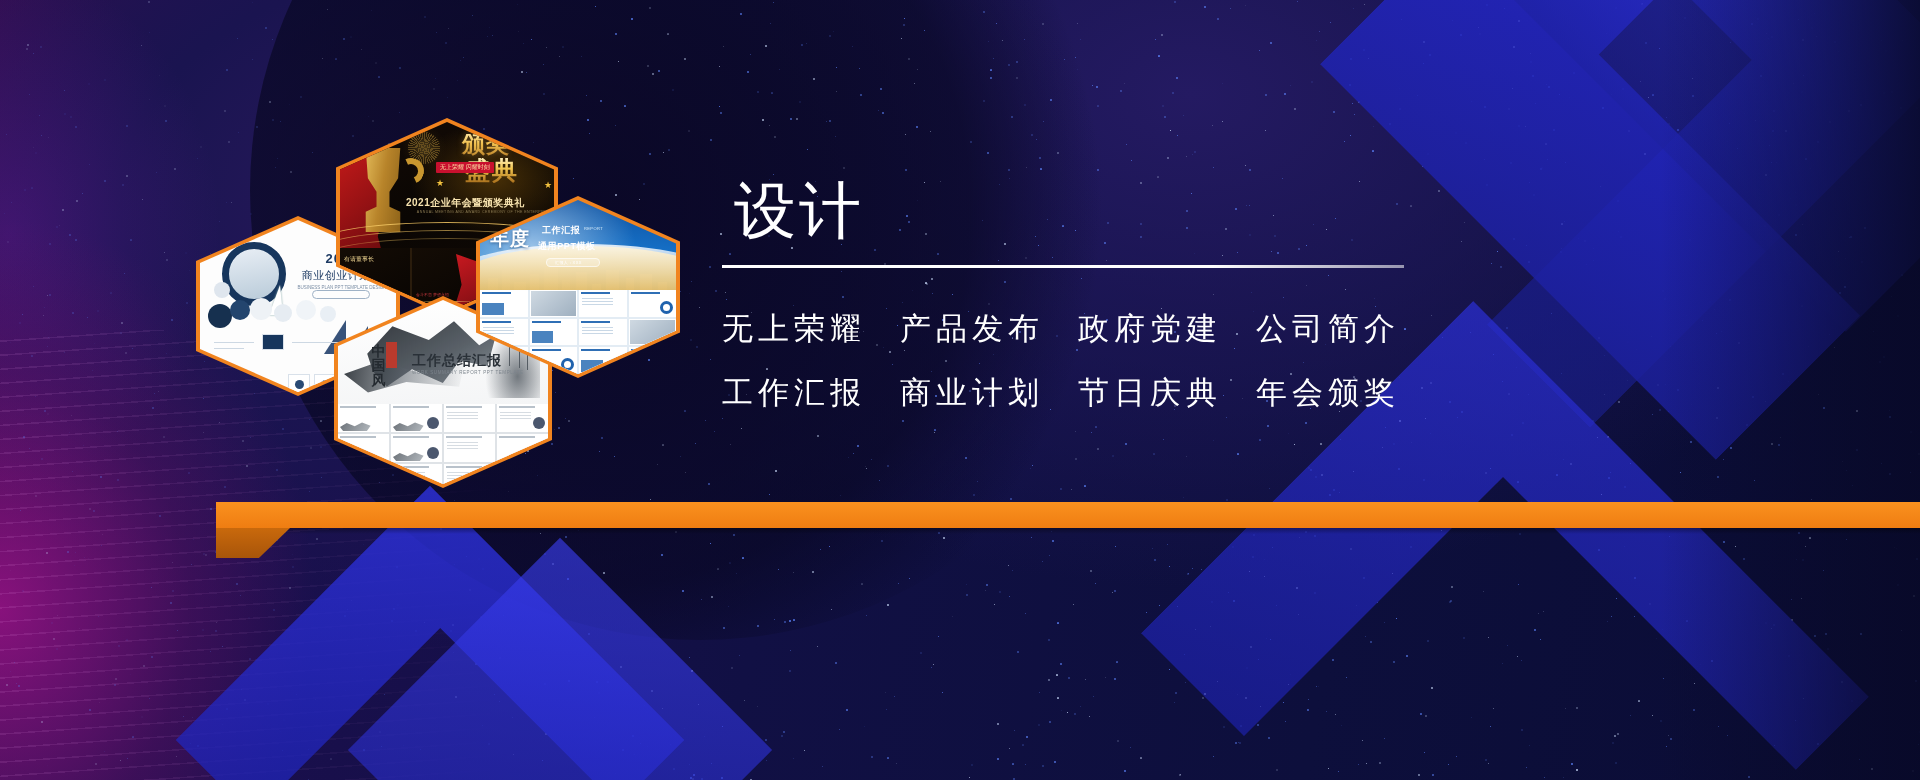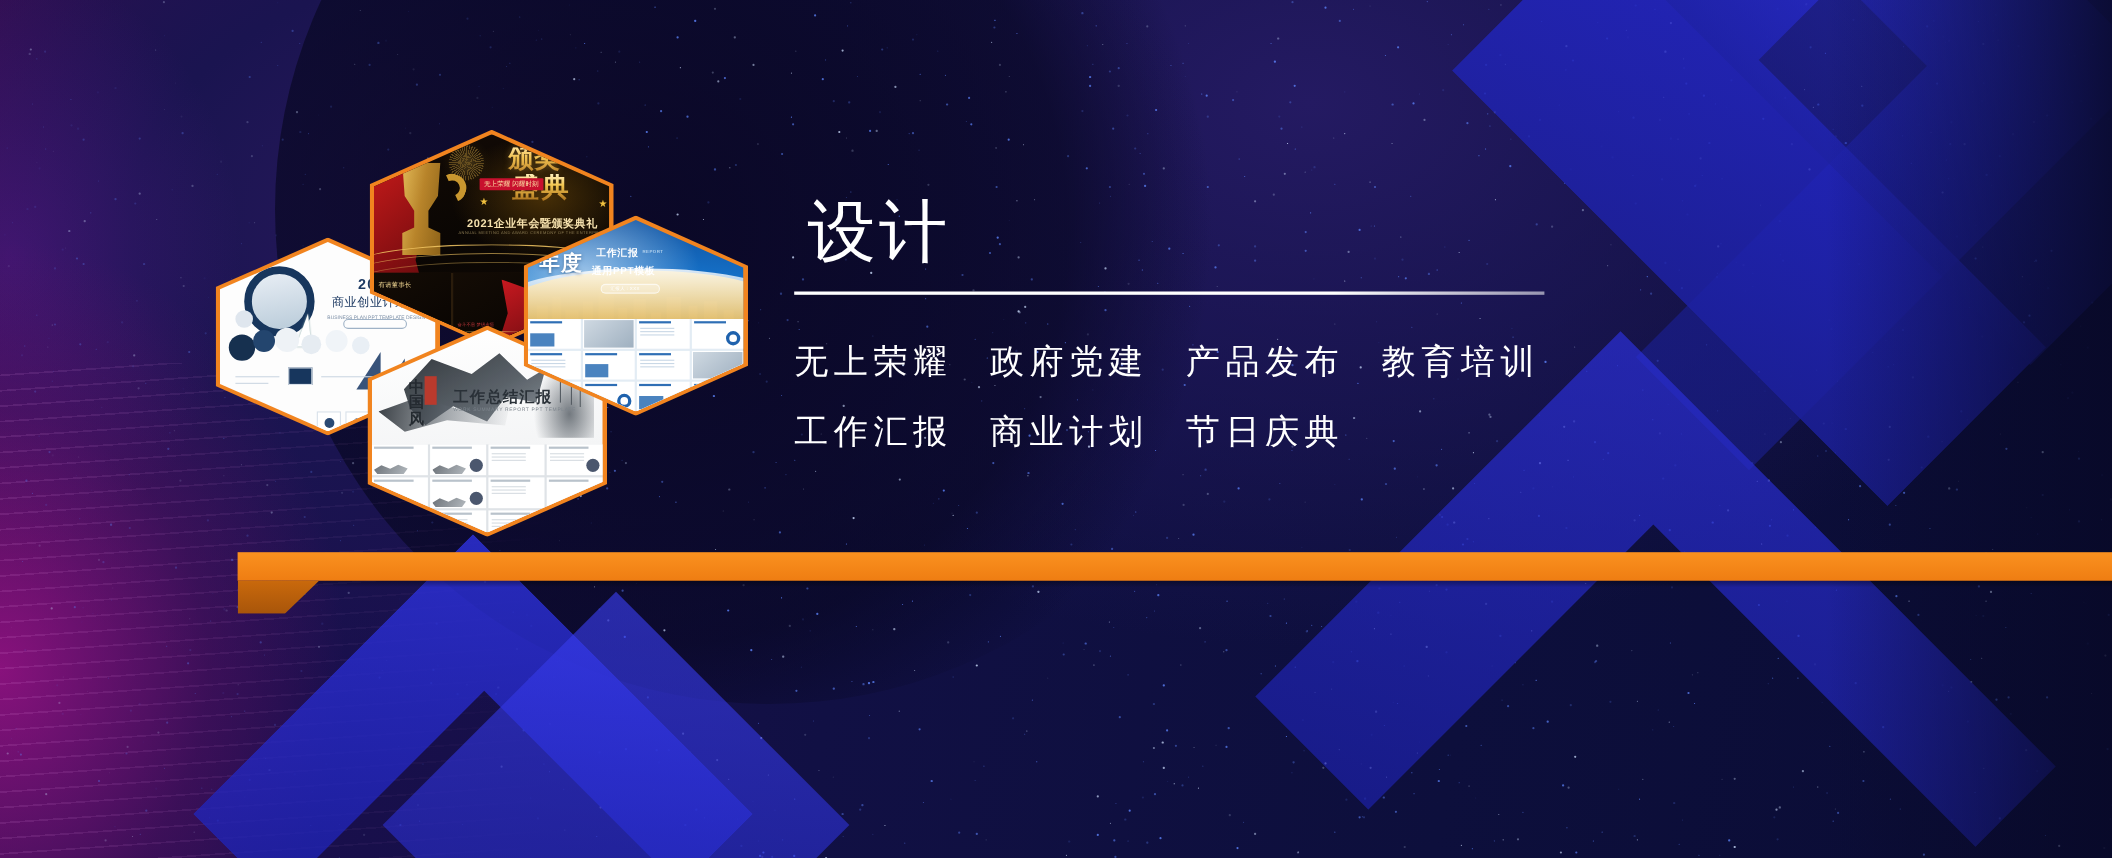--- a/index.html
+++ b/index.html
@@ -156,21 +156,21 @@
   .aw-t2{
     position:absolute;left:88px;top:36px;width:128px;text-align:center;
     font-size:25px;font-weight:900;letter-spacing:2px;line-height:1;
     background:linear-gradient(180deg,#fff0bd 0%,#f2c54f 42%,#a96f1c 100%);
     -webkit-background-clip:text;background-clip:text;color:transparent;
   }
   .aw-hono{position:absolute;left:182px;top:16px;font-size:8px;font-weight:800;color:#f7d67a;letter-spacing:1px;}
   .aw-redtag{position:absolute;left:96px;top:40px;padding:1px 4px;background:#c8102e;
     font-size:6px;color:#ffe9a8;letter-spacing:0;border-radius:1px;}
   .aw-star{position:absolute;color:#f3c23f;font-size:9px;}
-  .aw-t3{position:absolute;left:66px;top:74px;width:156px;text-align:center;
+  .aw-t3{position:absolute;left:66px;top:74px;width:156px;text-align:left;
     font-size:10px;font-weight:700;color:#f6e2ae;letter-spacing:.5px;}
   .aw-t4{position:absolute;left:66px;top:88px;width:156px;text-align:center;
     font-size:3.6px;color:#8a7a52;letter-spacing:.4px;}
   .aw-wave{position:absolute;left:0;top:96px;width:100%;height:30px;overflow:hidden;}
   .aw-wave span{position:absolute;left:-10%;width:120%;height:40px;border-radius:50%;
     border-top:1.5px solid rgba(244,200,100,.85);filter:blur(.3px);}
   .aw-split{position:absolute;left:0;top:126px;width:100%;height:72px;
     display:grid;grid-template-columns:1fr 1fr 1fr;gap:2px;background:#2a1c0c;}
   .aw-cell{position:relative;overflow:hidden;background:linear-gradient(150deg,#140c05,#070402);}
   .aw-cell .t{position:absolute;left:4px;top:7px;font-size:6px;color:#e8cf8d;white-space:nowrap;}
@@ -2020,28 +2020,29 @@
   </div>
 
   <div id="copy">
     <div class="title-row">
       <span class="t-white">设计</span>
     </div>
     <div class="divider"></div>
     <div class="tags" id="tag-container">
         <div class="tag-row">
           <span class="tag">无上荣耀</span>
+          <span class="tag">产品发布</span>
           <span class="tag">政府党建</span>
-          <span class="tag">产品发布</span>
-          <span class="tag">教育培训</span>
+          <span class="tag">公司简介</span>
         </div>
         <div class="tag-row">
           <span class="tag">工作汇报</span>
           <span class="tag">商业计划</span>
           <span class="tag">节日庆典</span>
+          <span class="tag">年会颁奖</span>
         </div>
       </div>
   </div>
 
   <div class="bar"></div>
   <div class="bar-shadow"></div>
   <div class="bar-tab"></div>
 </div>
 
 </body></html>

